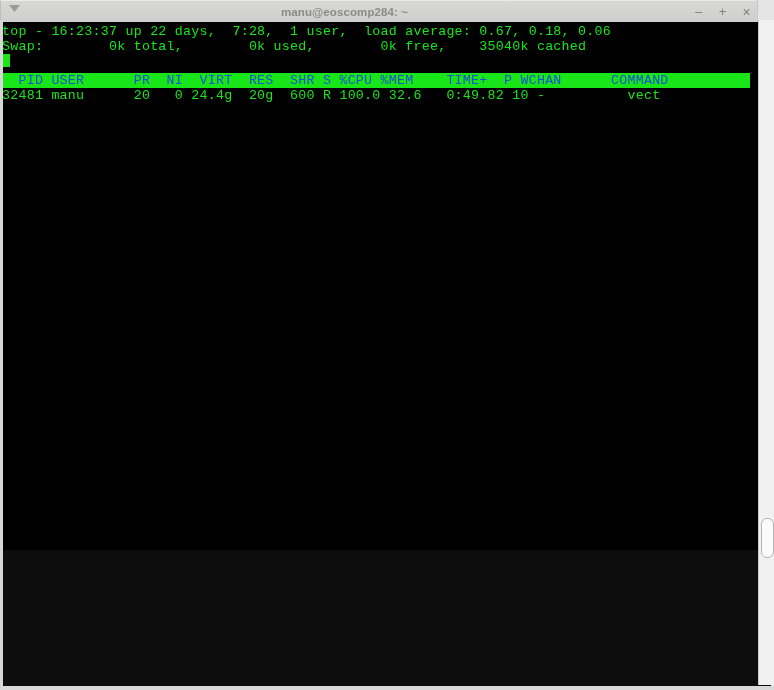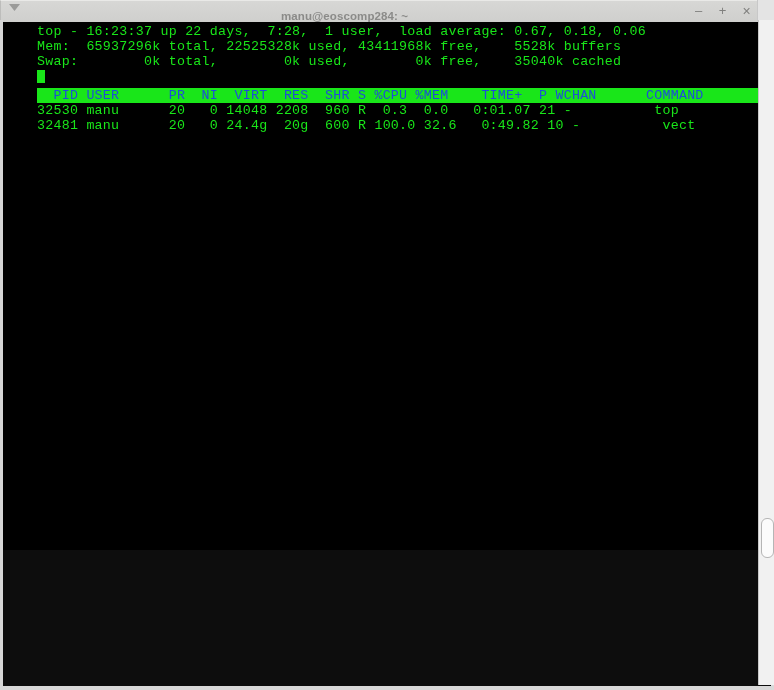--- a/index.html
+++ b/index.html
@@ -123,21 +123,21 @@
   }
   .titlebar {
     position: relative;
     height: 22px;
     background: linear-gradient(to bottom, #d7d7d5 0%, #cfcfcd 100%);
     border-top: 1px solid #e9e9e7;
     border-left: 1px solid #bdbdbb;
     border-right: 1px solid #bdbdbb;
     box-sizing: border-box;
     display: flex;
-    align-items: flex-end;
+    align-items: center;
   }
   .titlebar-menu-arrow {
     width: 26px;
     text-align: center;
     font-size: 9px;
     color: #8e8e8c;
     line-height: 22px;
     user-select: none;
   }
   .titlebar-title {
@@ -167,21 +167,20 @@
   }
   .win-btn.close { font-size: 14px; }
 
   .term-body {
     position: relative;
     height: 528px;
     background: #000000;
     overflow: hidden;
     padding: 2px 0 0 2px;
     box-sizing: border-box;
-    margin-left: 35px;
   }
   .term-line {
     font-family: "Liberation Mono", monospace;
     font-size: 13.3px;
     line-height: 15.2px;
     color: #19e619;
     white-space: pre;
     letter-spacing: 0.25px;
   }
   .term-header-row {
@@ -313,26 +312,24 @@
       <div class="titlebar-title">manu@eoscomp284: ~</div>
       <div class="titlebar-buttons">
         <div class="win-btn">–</div>
         <div class="win-btn">+</div>
         <div class="win-btn close">×</div>
       </div>
     </div>
 
     <div class="term-body">
       <div class="term-line">top - 16:23:37 up 22 days,  7:28,  1 user,  load average: 0.67, 0.18, 0.06</div>
-      <div class="term-line">Mem:  65937296k total, 22525328k used, 43411968k free,    5528k buffers</div>
       <div class="term-line">Swap:        0k total,        0k used,        0k free,    35040k cached</div>
       <div class="term-line"><span class="term-cursor"></span></div>
       <div class="term-spacer"></div>
       <div class="term-header-row">  PID USER      PR  NI  VIRT  RES  SHR S %CPU %MEM    TIME+  P WCHAN      COMMAND</div>
-      <div class="term-line">32530 manu      20   0 14048 2208  960 R  0.3  0.0   0:01.07 21 -          top</div>
       <div class="term-line">32481 manu      20   0 24.4g  20g  600 R 100.0 32.6   0:49.82 10 -          vect</div>
     </div>
   </div>
 
   <div class="page-left-rule"></div>
   <div class="scroll-right-edge"></div>
   <div class="top-right-corner"></div>
   <div id="doc-scrollbar">
     <div id="doc-scrollbar-thumb"></div>
   </div>

